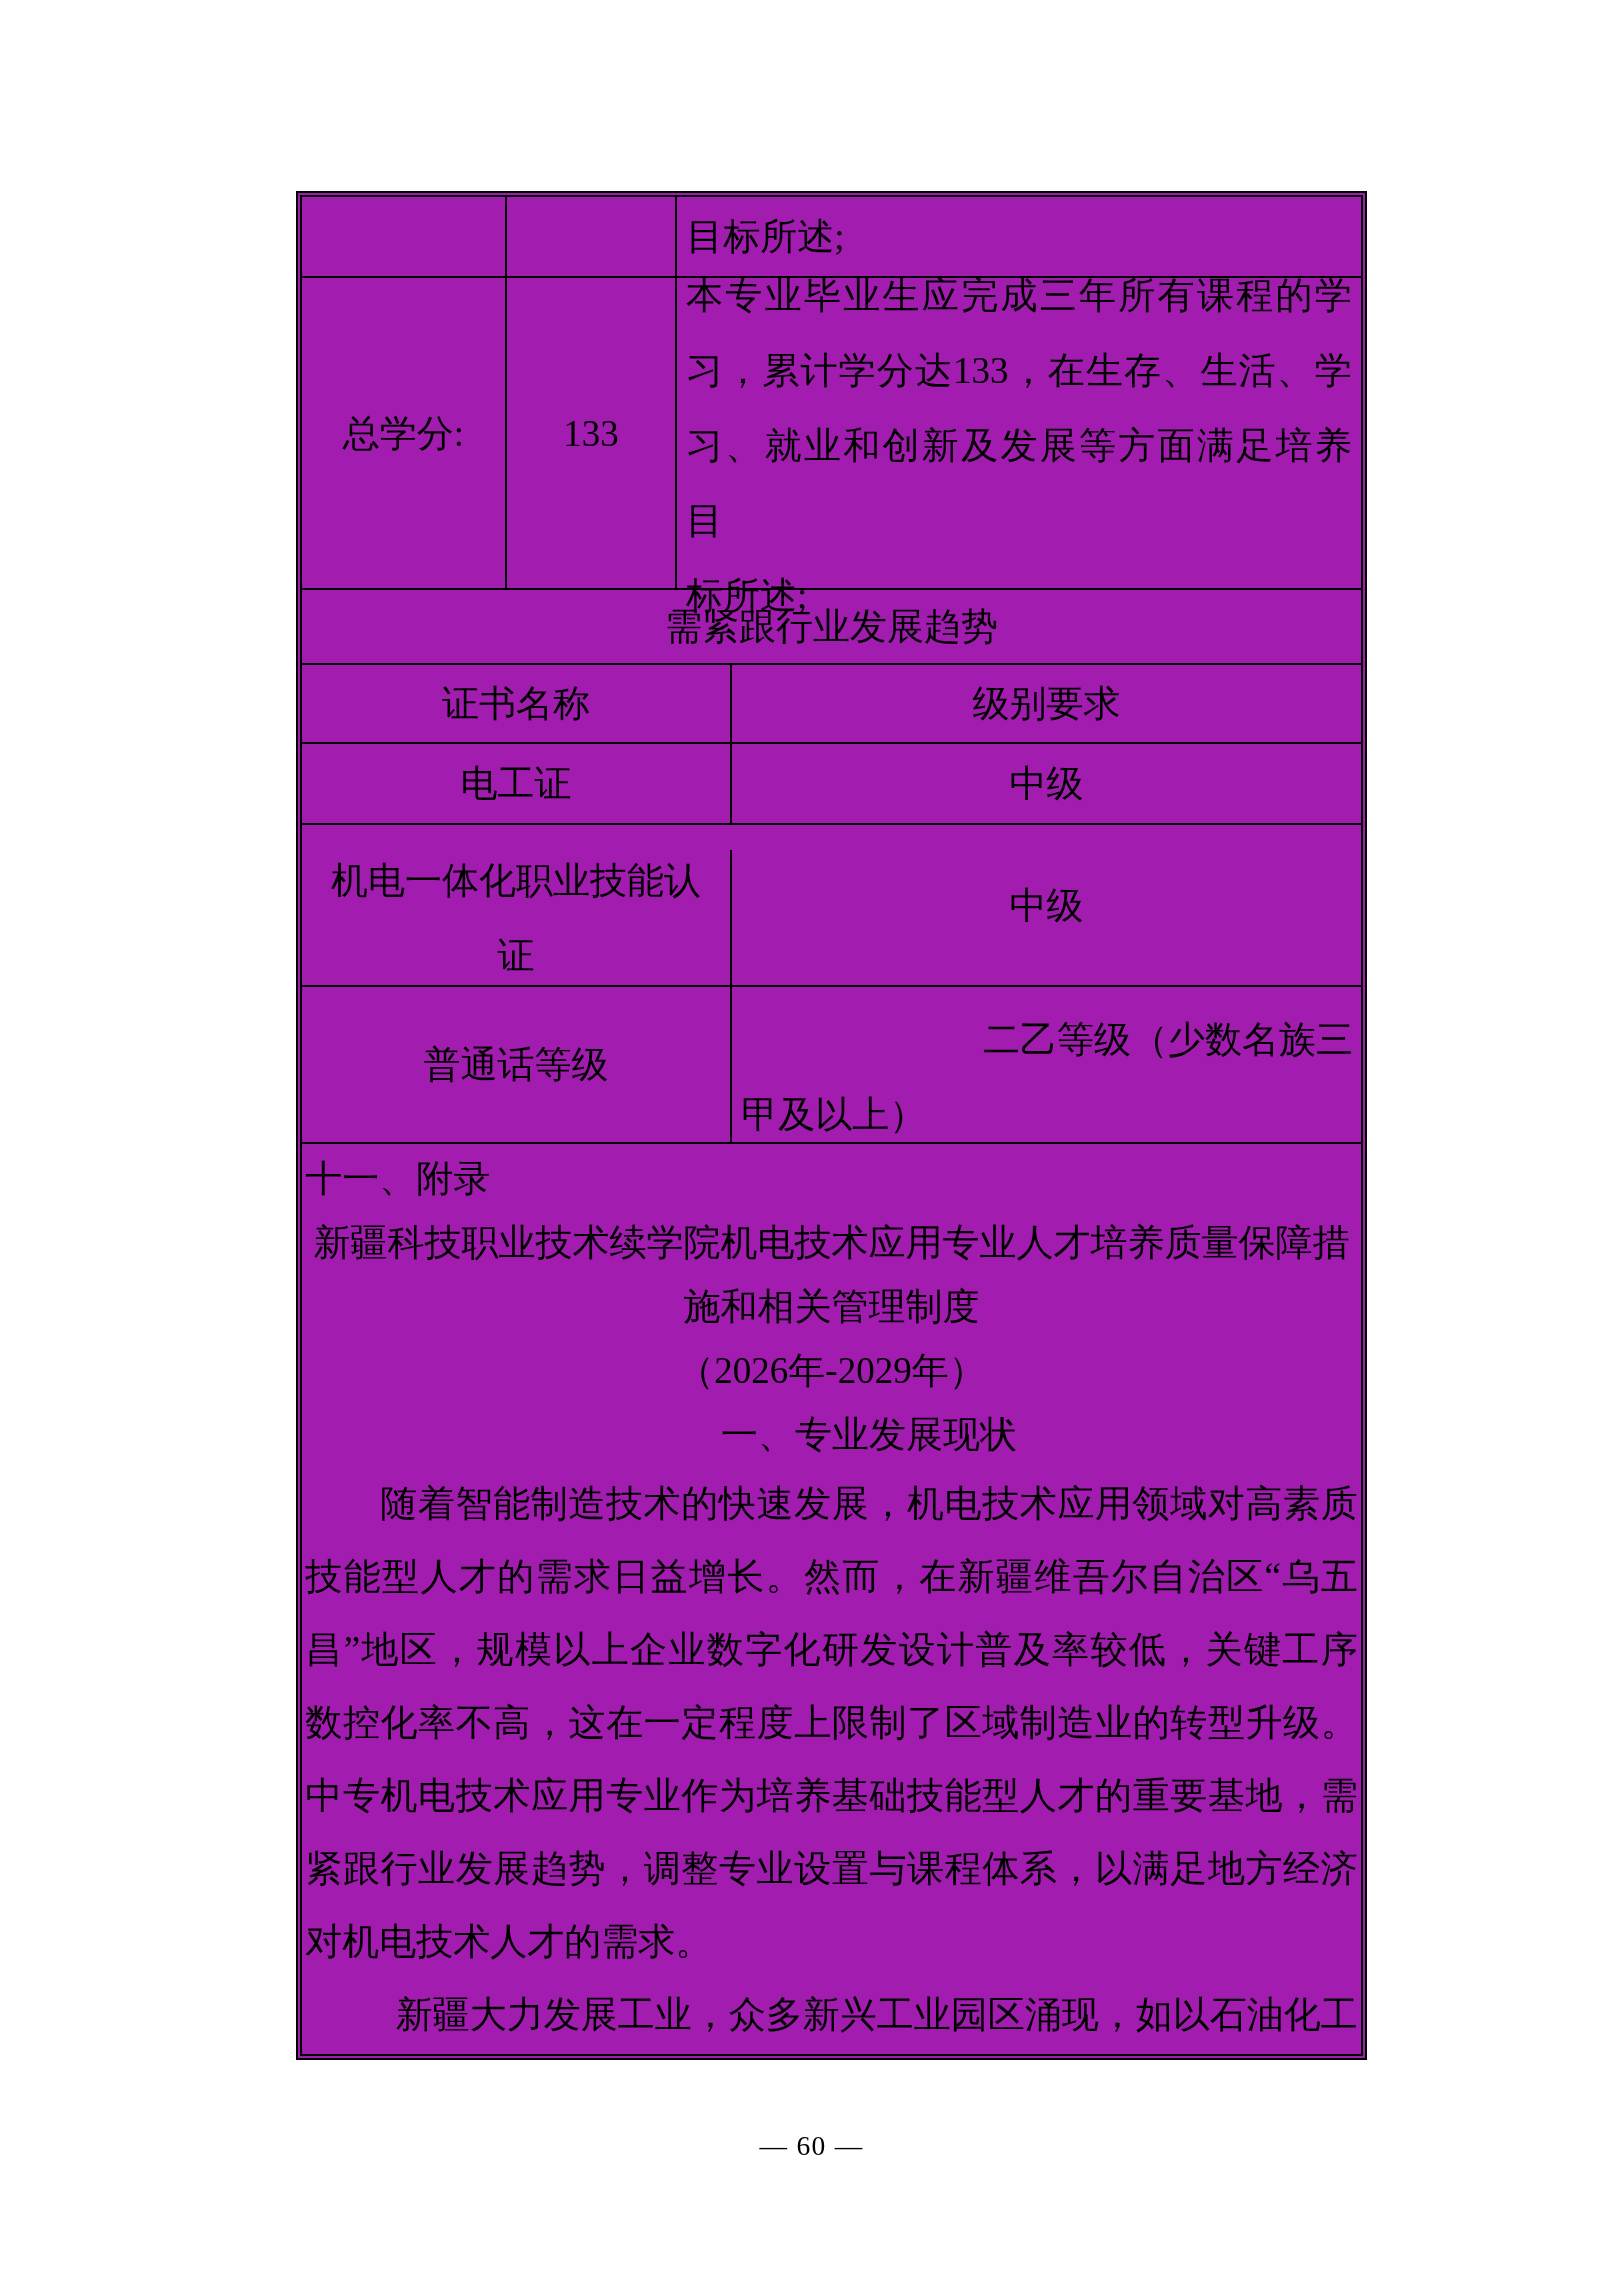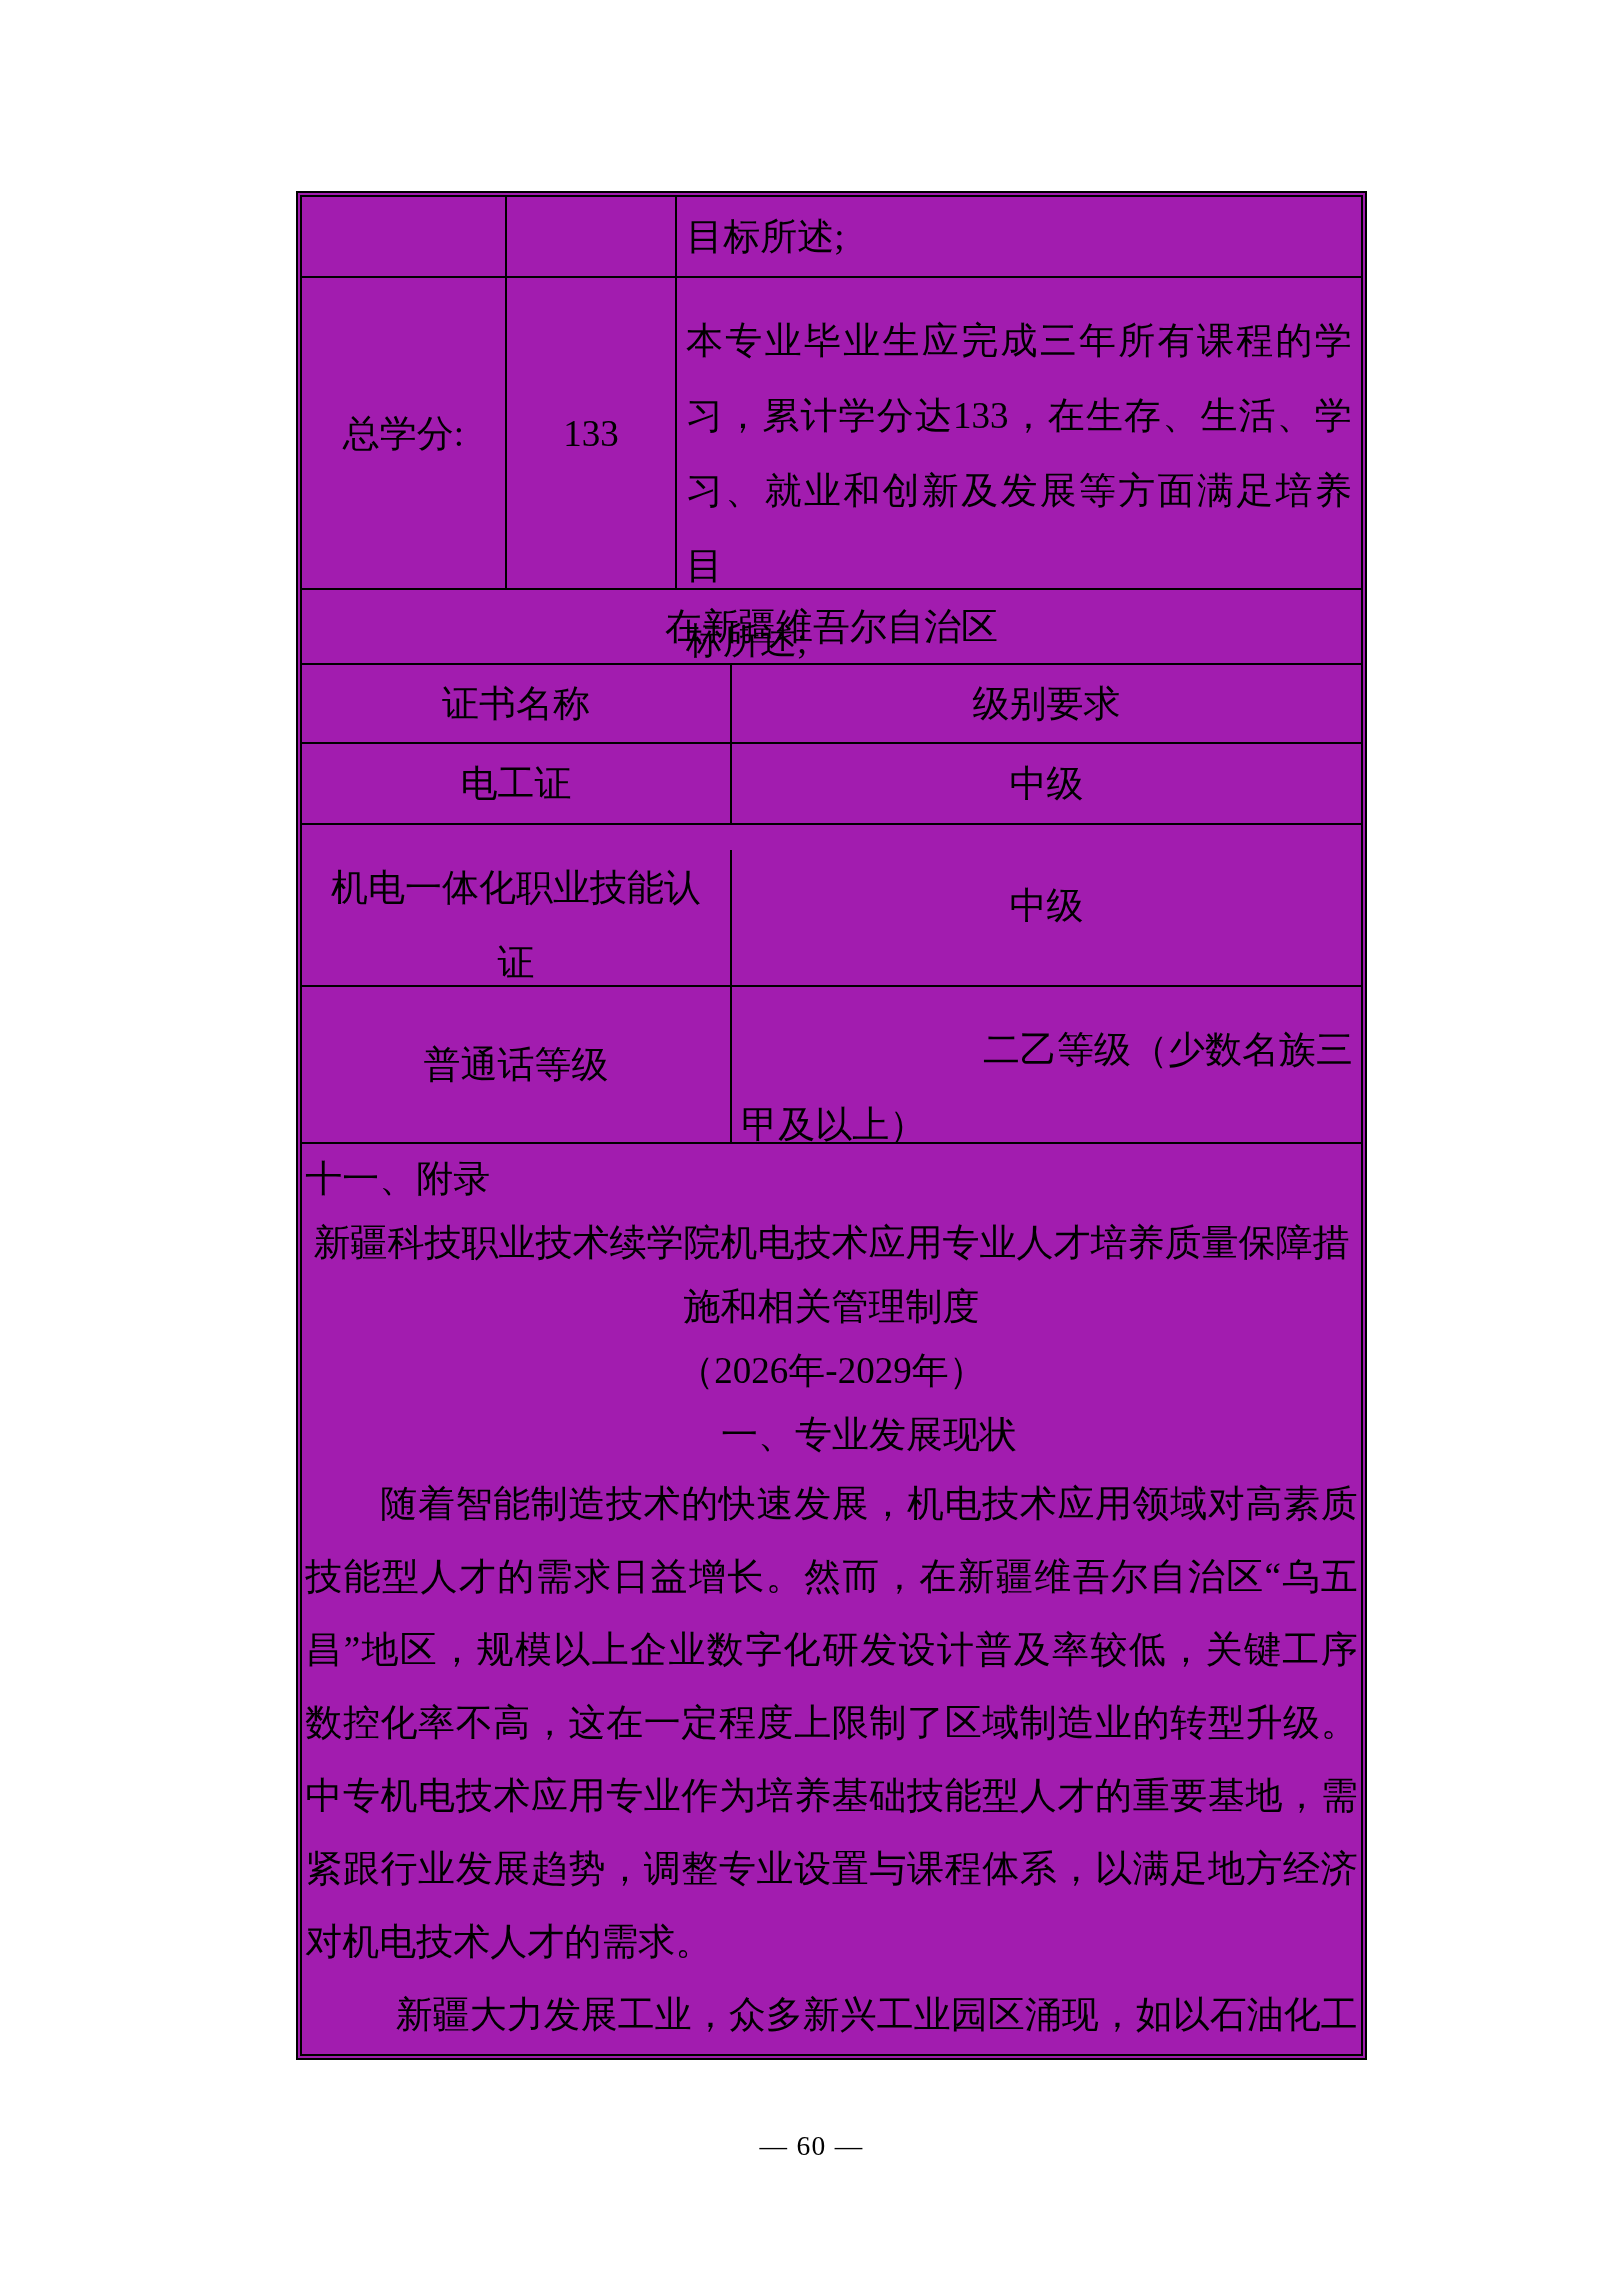--- a/index.html
+++ b/index.html
@@ -27,21 +27,21 @@
   .c1 { width: 205px; border-right: 2px solid #000; box-sizing: border-box; }
   .c2 { width: 170px; border-right: 2px solid #000; box-sizing: border-box; }
   .c3 { flex: 1 1 auto; box-sizing: border-box; }
 
   
   .cert-l { width: 430px; border-right: 2px solid #000; box-sizing: border-box; }
   .cert-r { flex: 1 1 auto; box-sizing: border-box; }
 
   .vc { display: flex; align-items: center; justify-content: center; text-align: center; }
   .vl { display: flex; align-items: center; justify-content: flex-start; padding: 0 9.2px; }
-  .col-center { display: flex; flex-direction: column; justify-content: flex-start; margin-top: 25px; }
+  .col-center { display: flex; flex-direction: column; justify-content: center; margin-top: 25px; }
 
   .row-a { height: 79px; }
   .row-b { height: 312px; }
   .row-c { height: 75px; }
   .row-d { height: 79px; }
   .row-e { height: 81px; }
   .row-f { height: 162px; }
   .row-g { height: 157px; }
   .row-h { flex: 1 1 auto; display: block; padding: 2.6px 3.3px 0 3.3px; box-sizing: border-box; }
 
@@ -86,21 +86,21 @@
     <div class="c1 vc">总学分:</div>
     <div class="c2 vc">133</div>
     <div class="c3 col-center desc-col">
       <div class="desc-line">本专业毕业生应完成三年所有课程的学</div>
       <div class="desc-line">习，累计学分达133，在生存、生活、学</div>
       <div class="desc-line">习、就业和创新及发展等方面满足培养目</div>
       <div class="desc-line">标所述;</div>
     </div>
   </div>
 
-  <div class="t-row row-c bt vc">在新疆维吾尔自治区</div>
+  <div class="t-row row-c bt vc">需紧跟行业发展趋势</div>
 
   <div class="t-row row-d bt">
     <div class="cert-l vc">证书名称</div>
     <div class="cert-r vc">级别要求</div>
   </div>
 
   <div class="t-row row-e bt">
     <div class="cert-l vc">电工证</div>
     <div class="cert-r vc">中级</div>
   </div>

